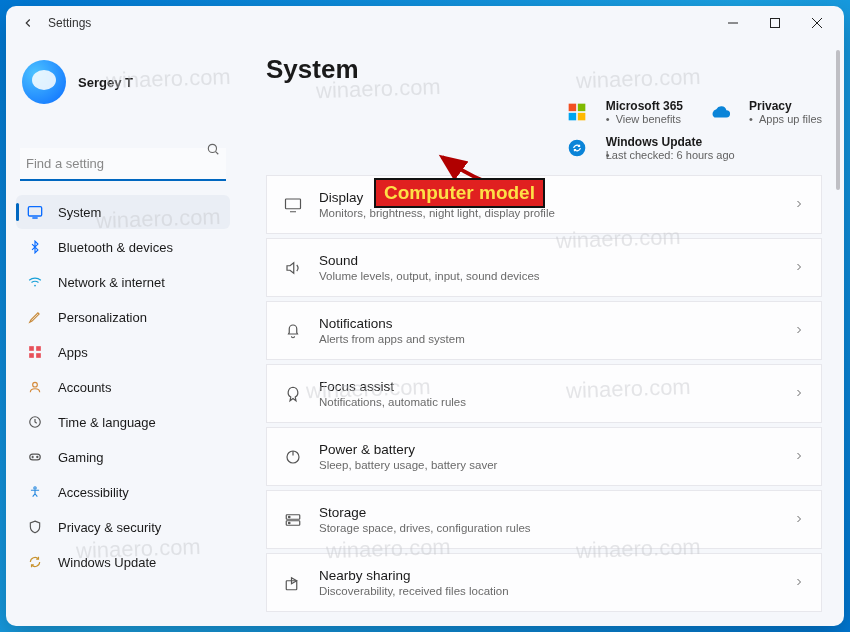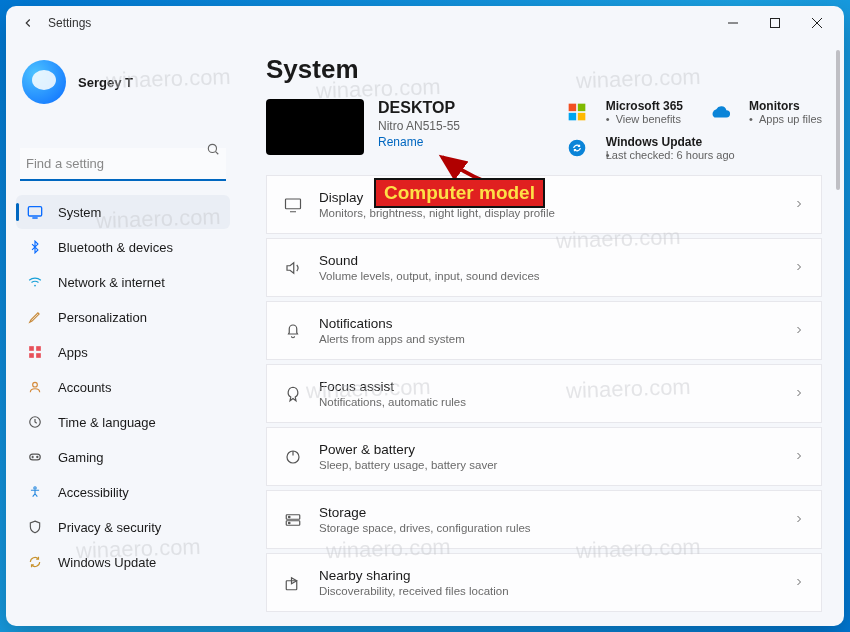--- a/index.html
+++ b/index.html
@@ -434,28 +434,20 @@
         </div>
       </div>
     </div>
 
     <div class="content">
 
       <div class="page-title">System</div>
 
       <div class="topgrid">
 
-        <div class="device">
-          <div class="device-img"></div>
-          <div>
-            <div class="device-name">DESKTOP</div>
-            <div class="device-model">Nitro AN515-55</div>
-            <div class="rename-link">Rename</div>
-          </div>
-        </div>
 
         <div class="quick-links">
           <div class="ql">
             <span class="qicon">
               <svg width="20" height="20" viewBox="0 0 24 24">
                   <rect x="2" y="2" width="9" height="9" fill="#f25022"></rect>
                   <rect x="13" y="2" width="9" height="9" fill="#7fba00"></rect>
                   <rect x="2" y="13" width="9" height="9" fill="#00a4ef"></rect>
                   <rect x="13" y="13" width="9" height="9" fill="#ffb900"></rect>
                 </svg>
@@ -465,21 +457,21 @@
               <div class="ql-sub">View benefits</div>
             </div>
           </div>
           <div class="ql">
             <span class="qicon">
               <svg width="22" height="16" viewBox="0 0 24 16">
                   <path d="M6 14h13a4 4 0 0 0 0-8 6 6 0 0 0-11-1A5 5 0 0 0 6 14z" fill="#0a84d8"></path>
                 </svg>
             </span>
             <div>
-              <div class="ql-title">Monitors</div>
+              <div class="ql-title">Privacy</div>
               <div class="ql-sub">Apps up files</div>
             </div>
           </div>
           <div class="ql" style="grid-column: 1 / span 2;">
             <span class="qicon">
               <svg width="20" height="20" viewBox="0 0 24 24">
                   <circle cx="12" cy="12" r="10" fill="#0a84d8"></circle>
                   <path d="M8 12a4 4 0 0 1 7-2M16 12a4 4 0 0 1-7 2" stroke="#fff" stroke-width="1.6" fill="none"></path>
                   <path d="M15 8v2h-2M9 16v-2h2" stroke="#fff" stroke-width="1.6" fill="none"></path>
                 </svg>

